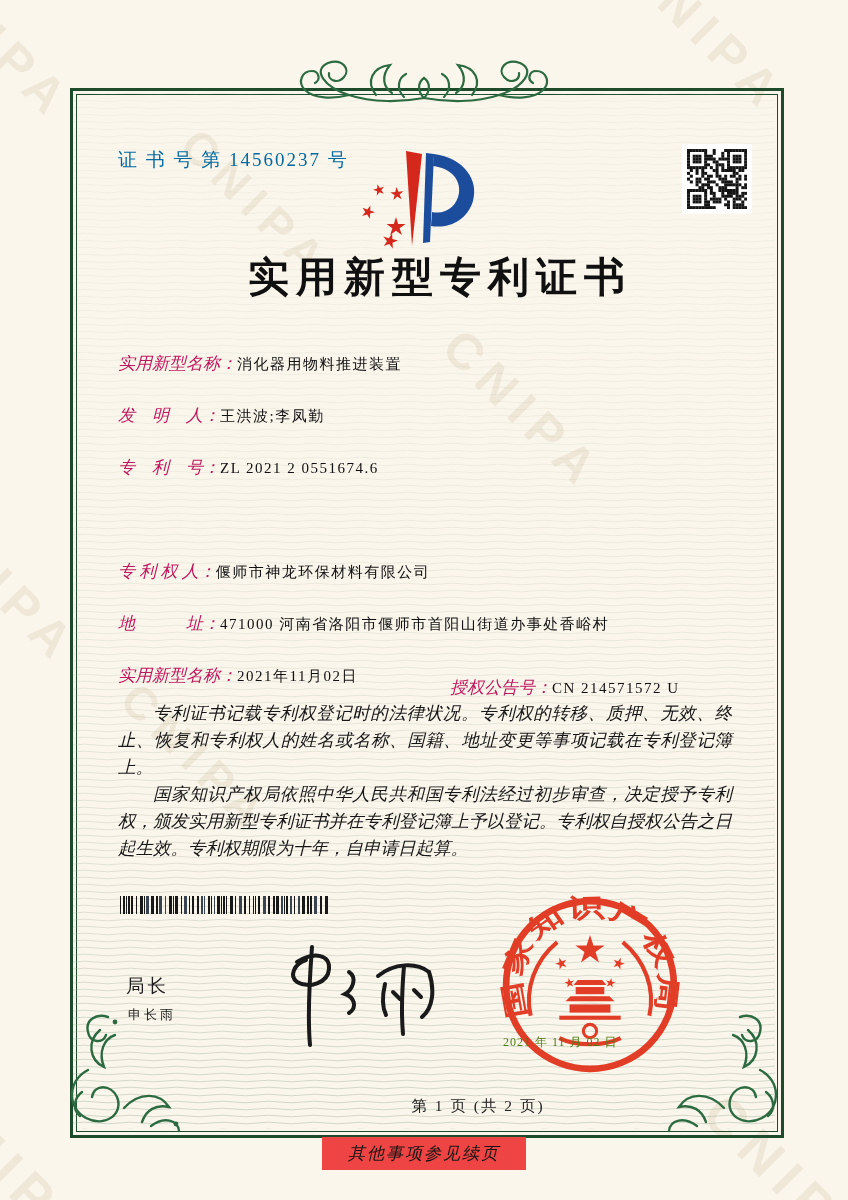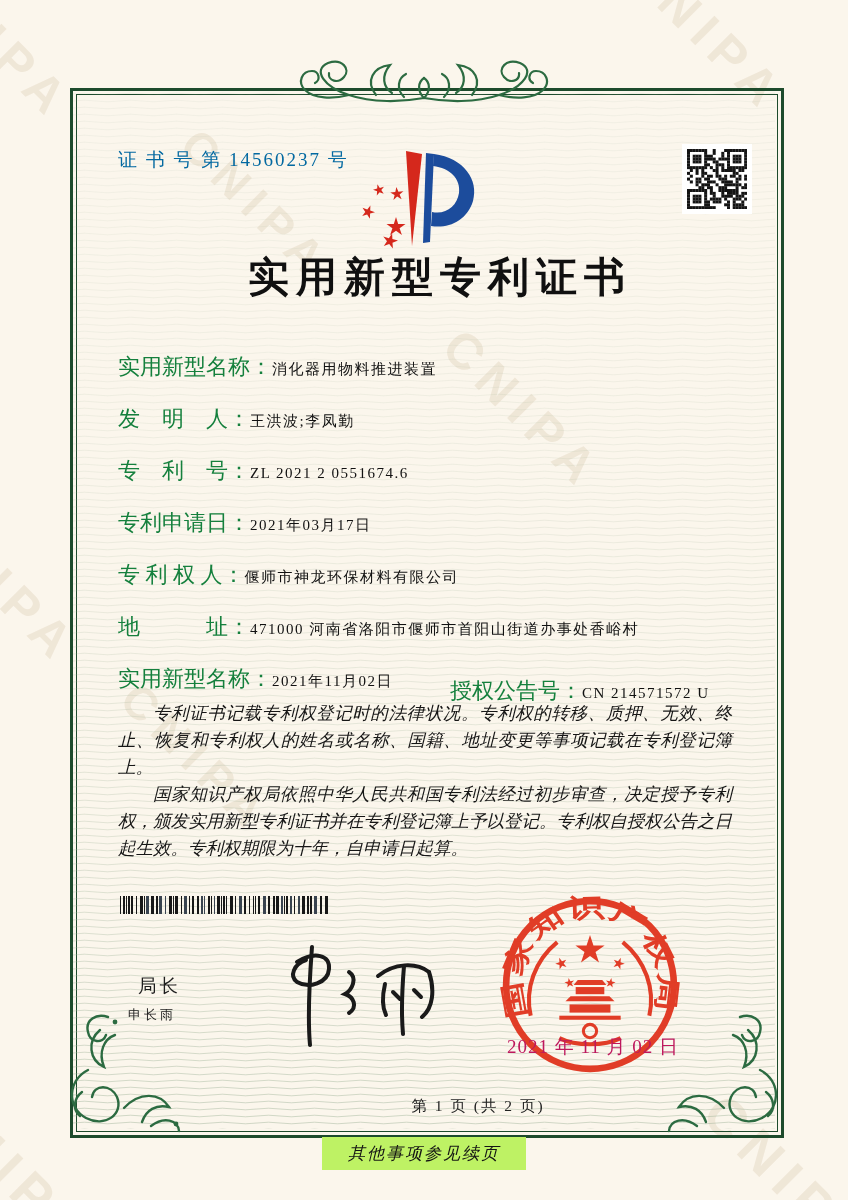--- a/index.html
+++ b/index.html
@@ -50,51 +50,51 @@
   }
   #title{
     position:absolute;left:0;right:0;top:250px;text-align:center;
     font-size:41px;font-weight:bold;letter-spacing:7px;color:#101010;z-index:5;padding-left:32px;
   }
 
   
   .field-row{
     position:absolute;left:118px;z-index:5;white-space:nowrap;
   }
-  .field-row .lbl{font-size:22px;color:#15803d;}
+  .field-row .lbl{font-size:17px;color:#be185d;font-style:italic;}
   .field-row .val{font-size:15px;letter-spacing:1.5px;color:#111;}
   #row-grant .second{position:absolute;left:332px;top:0;white-space:nowrap;margin-top:12px;}
 
   
   #paras{
     position:absolute;left:118px;top:700px;width:614px;z-index:5;
     font-size:17.5px;line-height:27px;text-align:justify;
     font-style:italic;color:#161616;
   }
   #paras p{margin:0;text-indent:2em;}
 
   
   #barcode{position:absolute;left:120px;top:896px;z-index:5;}
-  #signer-title{position:absolute;left:138px;top:973px;font-size:18.5px;letter-spacing:3px;z-index:5;}
+  #signer-title{position:absolute;left:126px;top:973px;font-size:18.5px;letter-spacing:3px;z-index:5;}
   #signer-name{position:absolute;left:128px;top:1006px;font-size:13px;letter-spacing:3px;z-index:5;}
   #signature{position:absolute;left:245px;top:942px;z-index:6;}
   #seal{position:absolute;left:500px;top:895px;z-index:6;opacity:.93;}
   #seal-date{
-    position:absolute;left:503px;top:1034px;width:176px;text-align:right;
-    font-size:19px;color:#be185d;letter-spacing:1px;z-index:7;white-space:nowrap;
+    position:absolute;left:503px;top:1034px;width:176px;text-align:left;
+    font-size:12px;color:#4d7c0f;letter-spacing:1px;z-index:7;white-space:nowrap;
   }
 
   
   #page-num{
     position:absolute;left:70px;top:1096px;width:816px;text-align:center;
     font-size:15.5px;letter-spacing:2px;color:#222;z-index:5;
   }
   #note-box{
     position:absolute;left:50%;top:1137px;transform:translateX(-50%);
-    background:#bef264;padding:5px 26px;z-index:5;
+    background:#ef4444;padding:5px 26px;z-index:5;
     font-size:17px;font-style:italic;letter-spacing:2px;color:#141414;white-space:nowrap;
   }
 
   
   .orn{position:absolute;z-index:4;pointer-events:none;}
 </style>
 </head>
 <body>
 
 <div id="page">
@@ -577,23 +577,20 @@
 
   <div class="field-row" style="top:352px">
     <span class="lbl">实用新型名称：</span><span class="val">消化器用物料推进装置</span>
   </div>
   <div class="field-row" style="top:404px">
     <span class="lbl">发　明　人：</span><span class="val">王洪波;李凤勤</span>
   </div>
   <div class="field-row" style="top:456px">
     <span class="lbl">专　利　号：</span><span class="val">ZL 2021 2 0551674.6</span>
   </div>
-  <div class="field-row" style="top:508px">
-    <span class="lbl">专利申请日：</span><span class="val">2021年03月17日</span>
-  </div>
   <div class="field-row" style="top:560px">
     <span class="lbl">专 利 权 人：</span><span class="val">偃师市神龙环保材料有限公司</span>
   </div>
   <div class="field-row" style="top:612px">
     <span class="lbl">地　　　址：</span><span class="val">471000 河南省洛阳市偃师市首阳山街道办事处香峪村</span>
   </div>
   <div class="field-row" id="row-grant" style="top:664px">
     <span><span class="lbl">实用新型名称：</span><span class="val">2021年11月02日</span></span>
     <span class="second"><span class="lbl">授权公告号：</span><span class="val">CN 214571572 U</span></span>
   </div>

